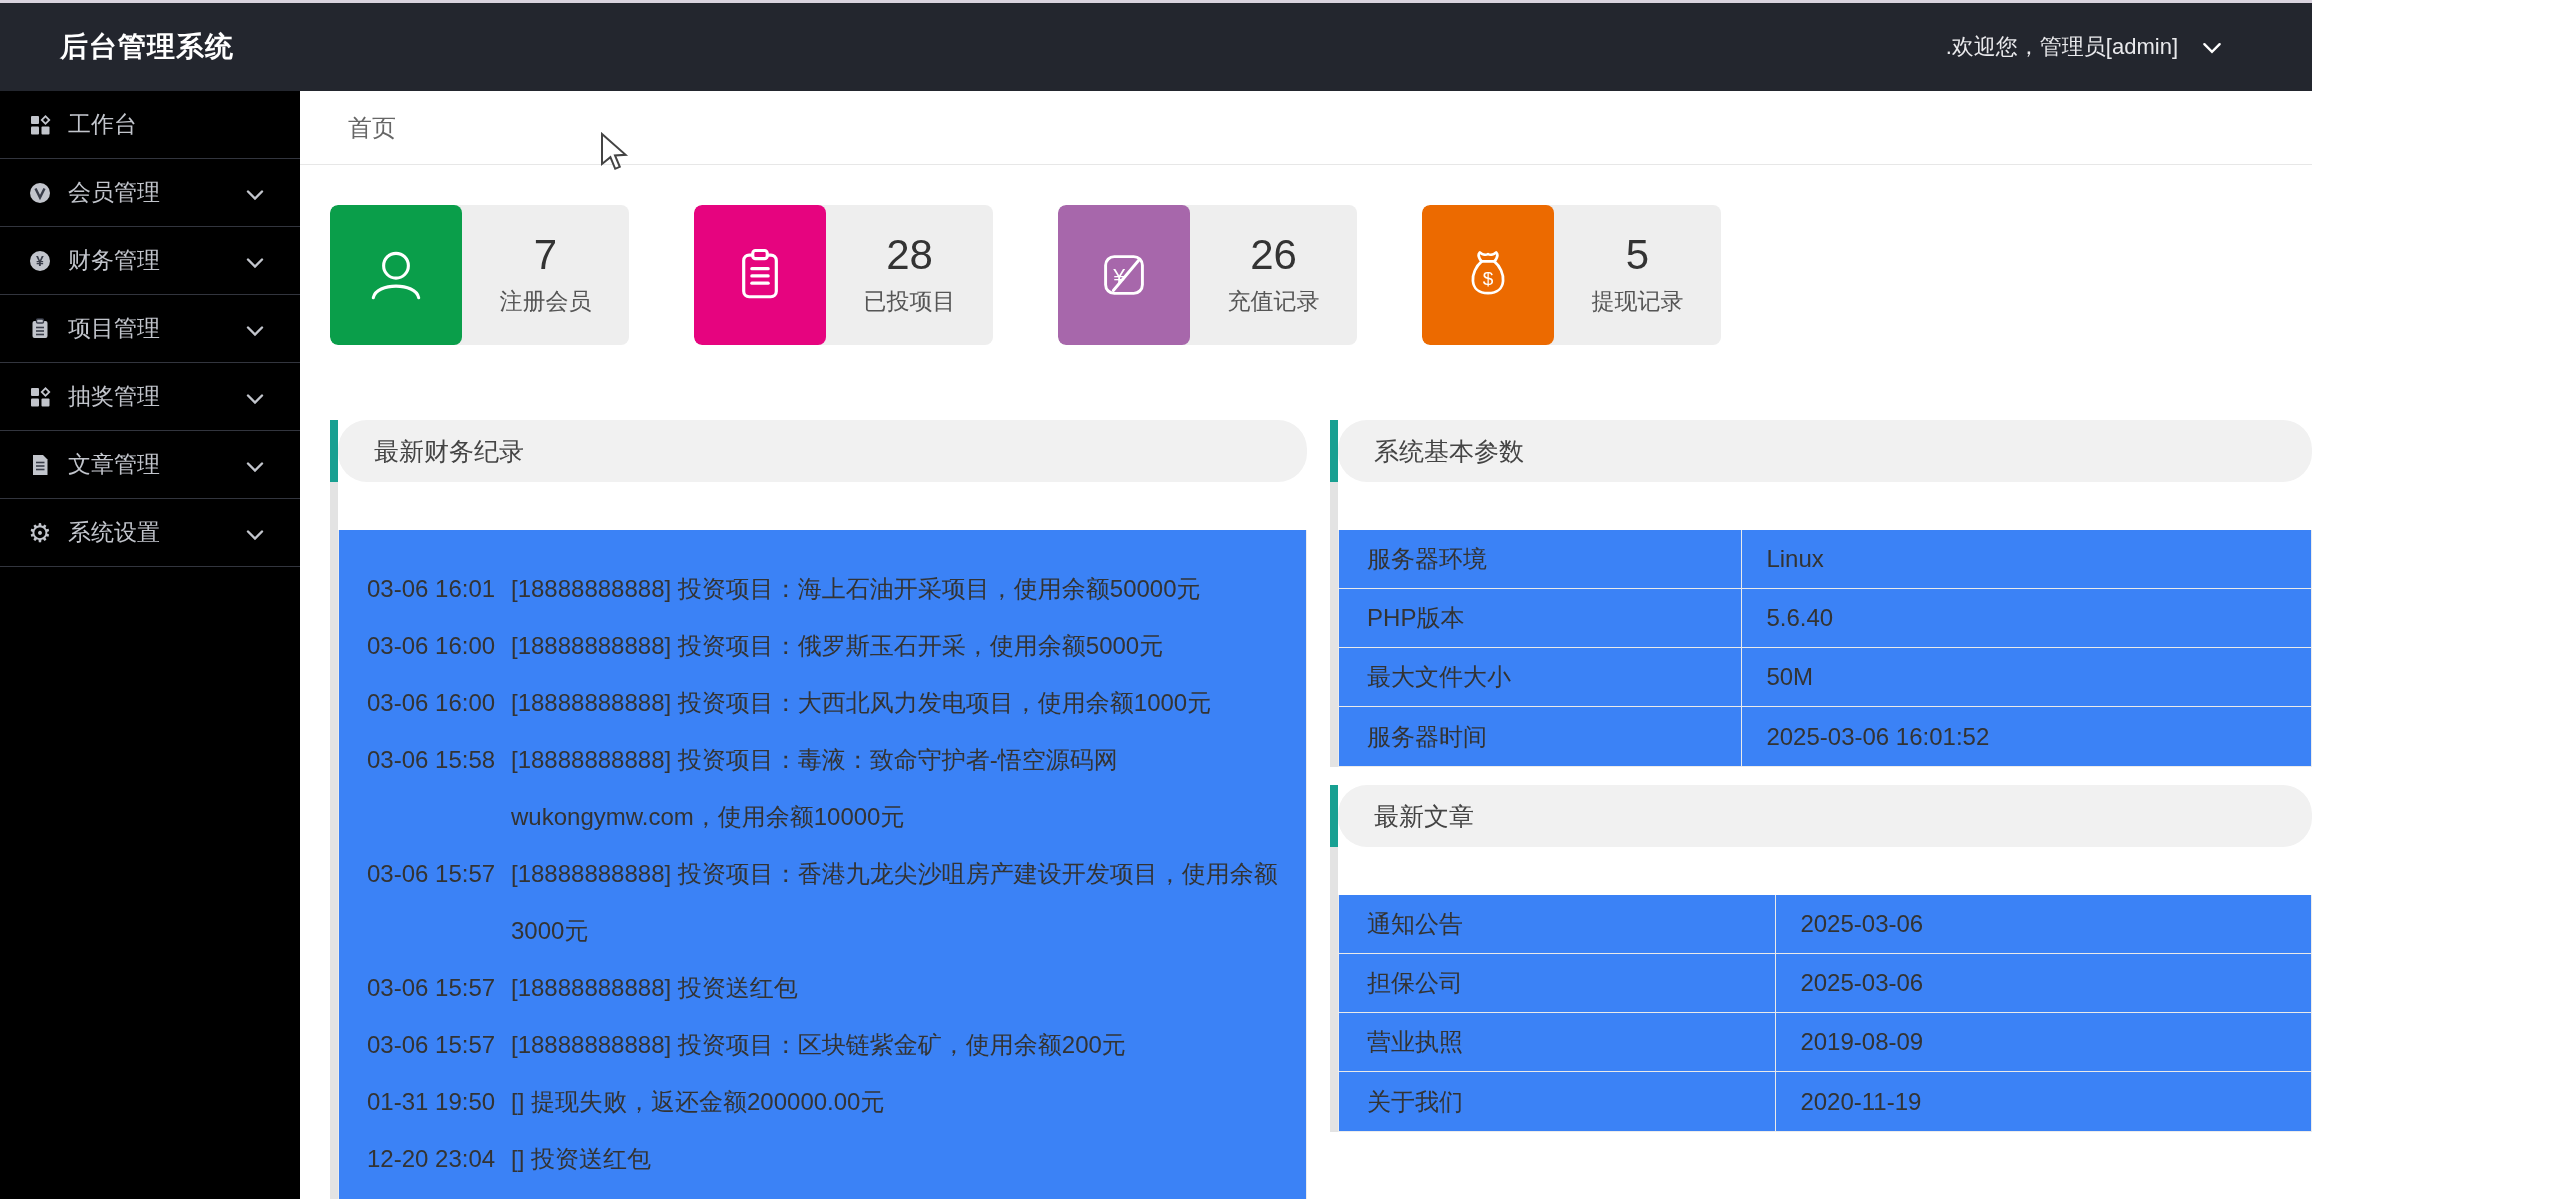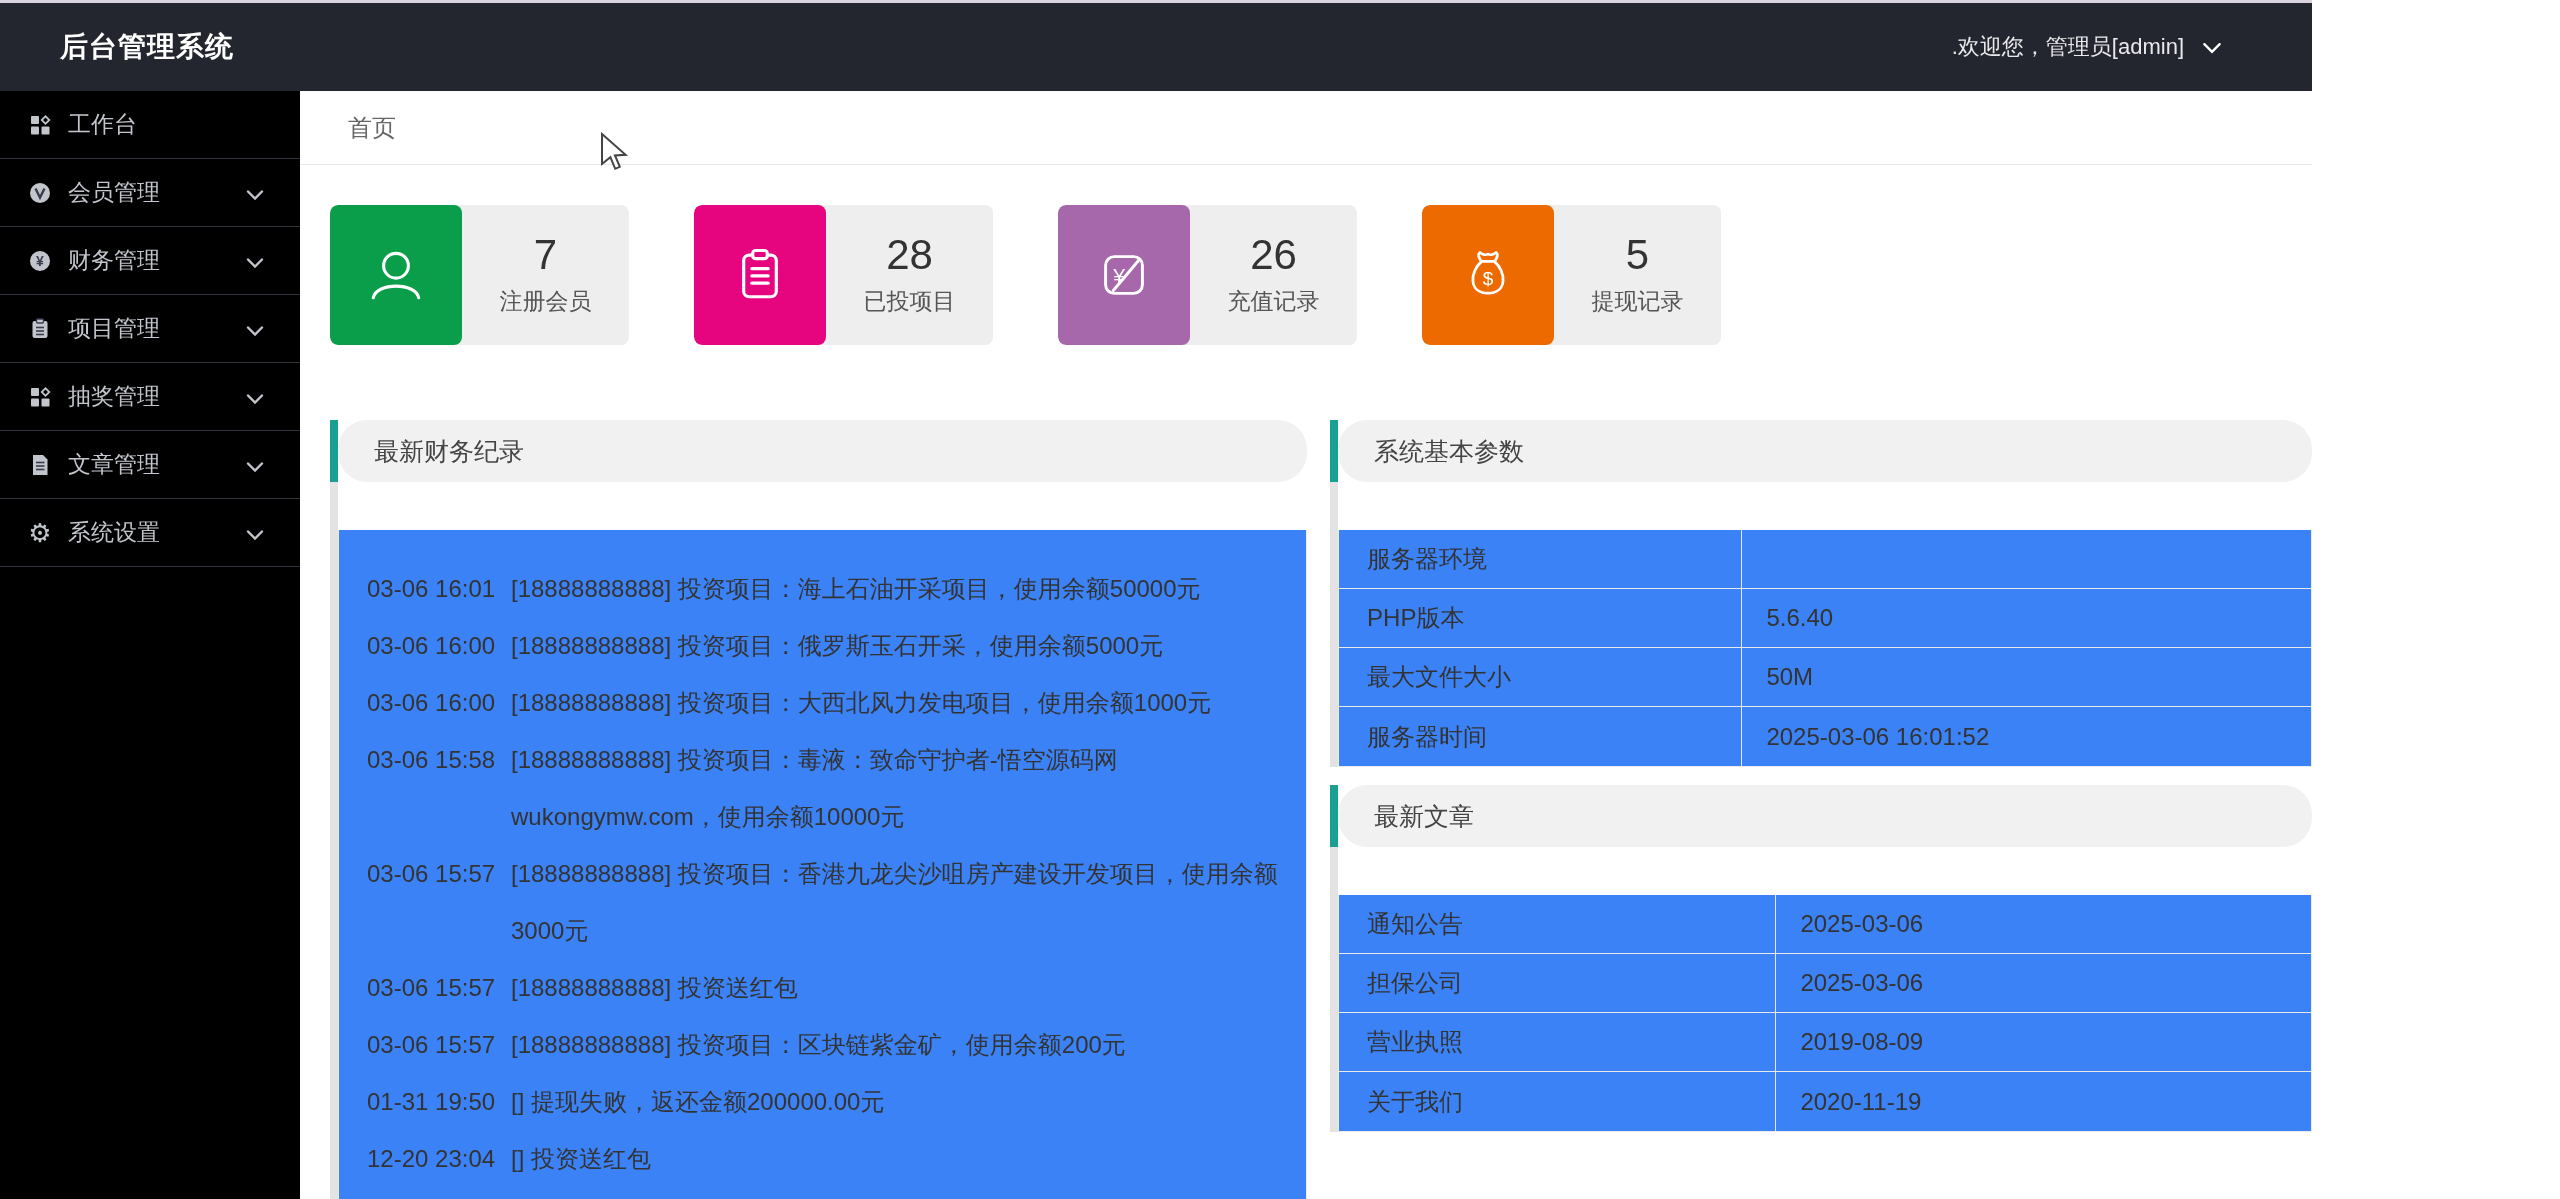--- a/index.html
+++ b/index.html
@@ -7,21 +7,21 @@
               font-family:"Liberation Sans","DejaVu Sans",sans-serif; }
   .screen { position:relative; width:2312px; height:1199px; }
 
   
   .top-strip { height:3px; background:#d9d3de; }
 
   
   .app-header { height:88px; background:#23262e; display:flex; align-items:center;
                 justify-content:space-between; padding:0 90px 0 60px; }
   .app-title { color:#fff; font-size:28px; font-weight:bold; letter-spacing:1px; }
-  .user-menu { color:#e9e9ec; font-size:22px; display:flex; align-items:center; gap:18px; cursor:pointer; }
+  .user-menu { color:#e9e9ec; font-size:22px; display:flex; align-items:center; gap:24px; cursor:pointer; }
 
   
   .layout { display:flex; height:1108px; }
   .sidebar { width:300px; background:#000000; flex-shrink:0; }
   .side-item { height:68px; display:flex; align-items:center; padding-left:27px;
                position:relative; border-bottom:1px solid #32353e; color:#c2c5cc;
                font-size:23px; cursor:pointer; }
   .side-icon { width:26px; height:26px; margin-right:15px; display:flex;
                align-items:center; justify-content:center; flex-shrink:0; }
   .gear-glyph { font-size:26px; line-height:1; color:#c2c5cc; }
@@ -323,20 +323,21 @@
           <div class="right-col">
 
             <div class="panel">
               <div class="panel-rail"></div>
               <div class="panel-accent" style="background-color: rgb(24, 160, 146);"></div>
               <div class="panel-header">系统基本参数</div>
               <div class="panel-body">
 
                   <div class="trow">
                     <span class="t-label">服务器环境</span>
+                    <span class="t-value">Linux</span>
                   </div>
 
                   <div class="trow">
                     <span class="t-label">PHP版本</span>
                     <span class="t-value">5.6.40</span>
                   </div>
 
                   <div class="trow">
                     <span class="t-label">最大文件大小</span>
                     <span class="t-value">50M</span>

